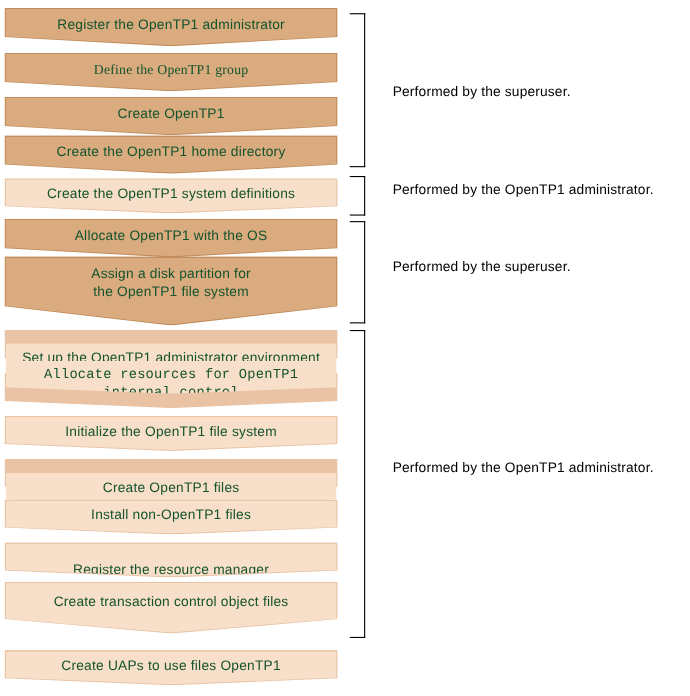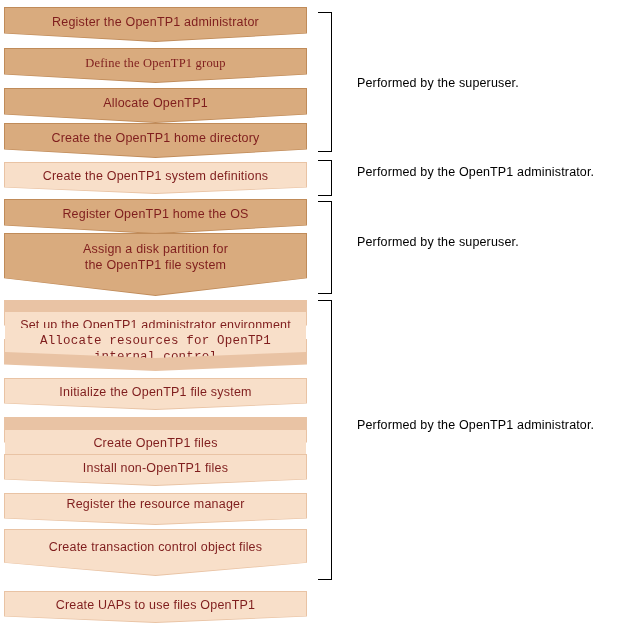--- a/index.html
+++ b/index.html
@@ -22,21 +22,21 @@
   .step {
     position: absolute;
     left: 5px;
     width: 301px;
     box-sizing: border-box;
     display: flex;
     align-items: flex-start;
     justify-content: center;
     text-align: center;
     font-size: 12.5px;
-    color: #7f1d1d;
+    color: #14532d;
     letter-spacing: 0.2px;
     line-height: 16px;
     -webkit-clip-path: polygon(0% 0%, 100% 0%, 100% var(--shoulder), 50% 100%, 0% var(--shoulder));
     clip-path: polygon(0% 0%, 100% 0%, 100% var(--shoulder), 50% 100%, 0% var(--shoulder));
   }
   .step .step-label {
     display: block;
     width: 100%;
     padding: 0 6px;
     box-sizing: border-box;
@@ -87,33 +87,33 @@
       <div class="step-outline dark" style="--shoulder: 76%; top: 7px; left: 4px; width: 303px; height: 35px;"></div>
       <div class="step dark" style="--shoulder: 76%; top: 8px; height: 33px;">
         <span class="step-label" style="margin-top: 6px;">Register the OpenTP1 administrator</span>
       </div>
       <div class="step-outline dark" style="--shoulder: 76%; top: 48px; left: 4px; width: 303px; height: 35px;"></div>
       <div class="step dark" style="--shoulder: 76%; top: 49px; height: 33px; font-family: Liberation Serif, serif;">
         <span class="step-label" style="margin-top: 6px;">Define the OpenTP1 group</span>
       </div>
       <div class="step-outline dark" style="--shoulder: 76%; top: 88px; left: 4px; width: 303px; height: 35px;"></div>
       <div class="step dark" style="--shoulder: 76%; top: 89px; height: 33px;">
-        <span class="step-label" style="margin-top: 6px;">Allocate OpenTP1</span>
+        <span class="step-label" style="margin-top: 6px;">Create OpenTP1</span>
       </div>
       <div class="step-outline dark" style="--shoulder: 76%; top: 123px; left: 4px; width: 303px; height: 35px;"></div>
       <div class="step dark" style="--shoulder: 76%; top: 124px; height: 33px;">
         <span class="step-label" style="margin-top: 6px;">Create the OpenTP1 home directory</span>
       </div>
       <div class="step-outline light" style="--shoulder: 80%; top: 162px; left: 4px; width: 303px; height: 32px;"></div>
       <div class="step light" style="--shoulder: 80%; top: 163px; height: 30px; justify-content: center;">
         <span class="step-label" style="margin-top: 5px;">Create the OpenTP1 system definitions</span>
       </div>
       <div class="step-outline dark" style="--shoulder: 76%; top: 199px; left: 4px; width: 303px; height: 35px;"></div>
       <div class="step dark" style="--shoulder: 76%; top: 200px; height: 33px;">
-        <span class="step-label" style="margin-top: 6px;">Register OpenTP1 home the OS</span>
+        <span class="step-label" style="margin-top: 6px;">Allocate OpenTP1 with the OS</span>
       </div>
       <div class="step-outline dark" style="--shoulder: 72%; top: 233px; left: 4px; width: 303px; height: 63px;"></div>
       <div class="step dark" style="--shoulder: 72%; top: 234px; height: 61px;">
         <span class="step-label" style="margin-top: 7px;">Assign a disk partition for<br>the OpenTP1 file system</span>
       </div>
       <div class="step-outline light" style="--shoulder: 80%; top: 300px; left: 4px; width: 303px; height: 32px;"></div>
       <div class="step light" style="--shoulder: 80%; top: 312px; height: 30px;">
         <span class="step-label" style="margin-top: 5px;">Set up the OpenTP1 administrator environment</span>
       </div>
       <div class="step-outline light" style="--shoulder: 80%; top: 339px; left: 4px; width: 303px; height: 32px;"></div>
@@ -127,21 +127,21 @@
       <div class="step-outline light" style="--shoulder: 80%; top: 417px; left: 4px; width: 303px; height: 32px;"></div>
       <div class="step light" style="--shoulder: 80%; top: 418px; height: 30px; margin-top: 12px;">
         <span class="step-label" style="margin-top: 5px;">Create OpenTP1 files</span>
       </div>
       <div class="step-outline light" style="--shoulder: 80%; top: 454px; left: 4px; width: 303px; height: 32px;"></div>
       <div class="step light" style="--shoulder: 80%; top: 455px; height: 30px;">
         <span class="step-label" style="margin-top: 5px;">Install non-OpenTP1 files</span>
       </div>
       <div class="step-outline light" style="--shoulder: 80%; top: 493px; left: 4px; width: 303px; height: 32px;"></div>
       <div class="step light" style="--shoulder: 80%; top: 494px; height: 30px;">
-        <span class="step-label" style="margin-top: 2px;">Register the resource manager</span>
+        <span class="step-label" style="margin-top: 16px;">Register the resource manager</span>
       </div>
       <div class="step-outline light" style="--shoulder: 72%; top: 529px; left: 4px; width: 303px; height: 47px;"></div>
       <div class="step light" style="--shoulder: 72%; top: 530px; height: 45px;">
         <span class="step-label" style="margin-top: 9px;">Create transaction control object files</span>
       </div>
       <div class="step-outline light" style="--shoulder: 80%; top: 591px; left: 4px; width: 303px; height: 32px;"></div>
       <div class="step light" style="--shoulder: 80%; top: 592px; height: 30px;">
         <span class="step-label" style="margin-top: 5px;">Create UAPs to use files OpenTP1</span>
       </div>
     </div>

